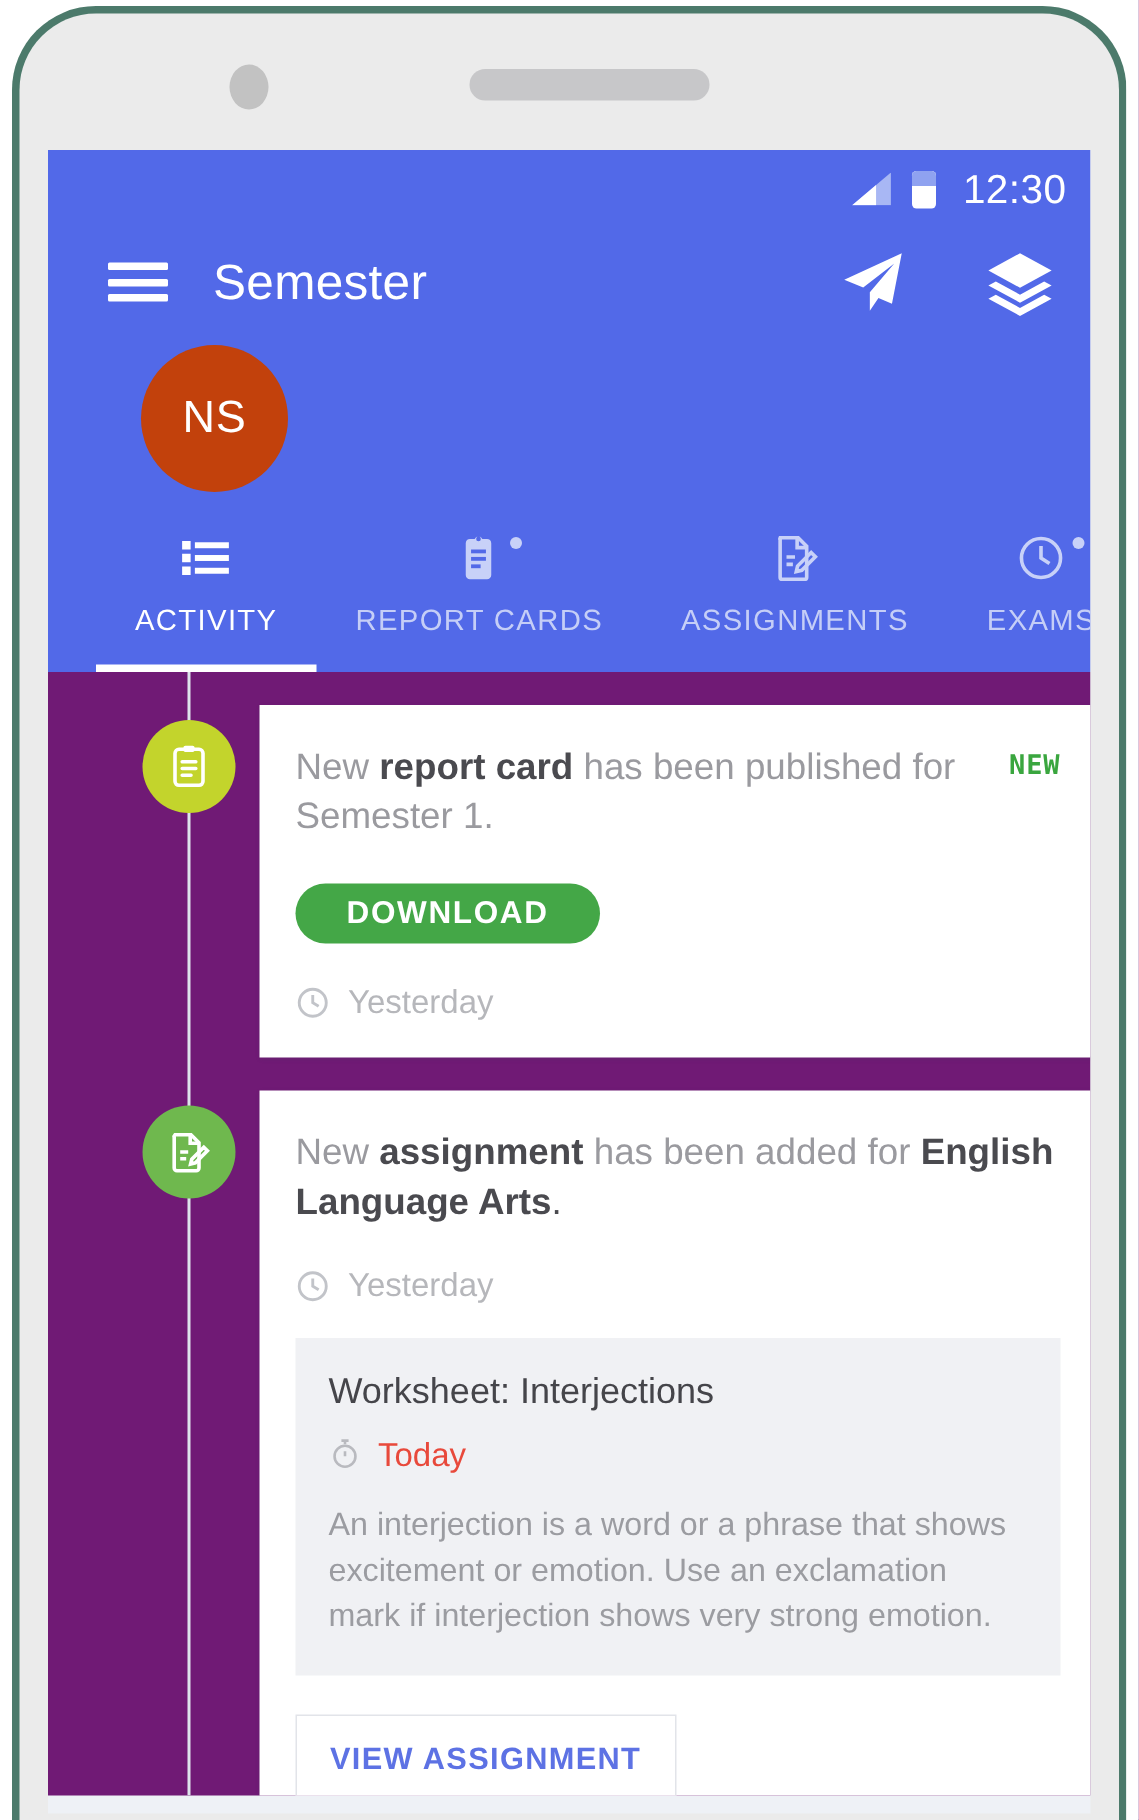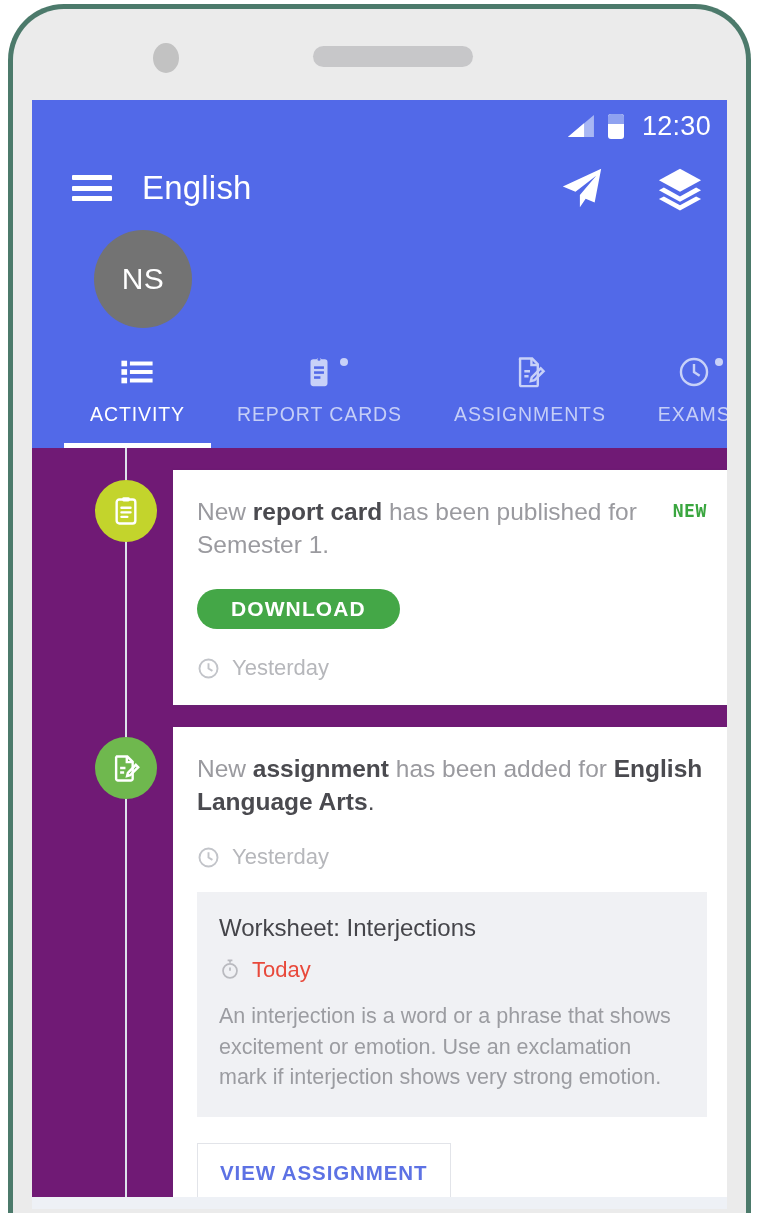--- a/index.html
+++ b/index.html
@@ -154,21 +154,21 @@
   
   .profile-row {
     display: flex;
     align-items: center;
     padding: 6px 0 16px 62px;
   }
   .avatar {
     width: 98px;
     height: 98px;
     border-radius: 50%;
-    background: #737373;
+    background: #c2410c;
     color: #ffffff;
     display: flex;
     align-items: center;
     justify-content: center;
     font-size: 30px;
     letter-spacing: 0.5px;
     flex: none;
   }
   .profile-text { margin-left: 22px; }
   .profile-name {
@@ -388,21 +388,21 @@
     </div>
   </div>
 
   <div class="app-bar">
     <div class="app-bar-top">
       <div class="menu-icon">
         <span></span>
           <span></span>
           <span></span>
       </div>
-      <div class="app-title">English</div>
+      <div class="app-title">Semester</div>
       <div class="app-bar-actions">
         <span>
           <svg class="appbar-icon" viewBox="0 0 24 24" fill="#ffffff">
             <path d="M22 2 L2 11.2 L8.6 13.9 L19.4 5.6 L10.9 15.6 L10.9 22 L13.9 17.6 L18.6 19.6 Z"></path>
           </svg>
         </span>
         <span>
           <svg class="appbar-icon" viewBox="0 0 24 24" fill="#ffffff">
             <path d="M12 2 L23 8 L12 14 L1 8 Z"></path>
             <path d="M12 16.4 L3.6 11.8 L1 13.2 L12 19.2 L23 13.2 L20.4 11.8 Z"></path>

